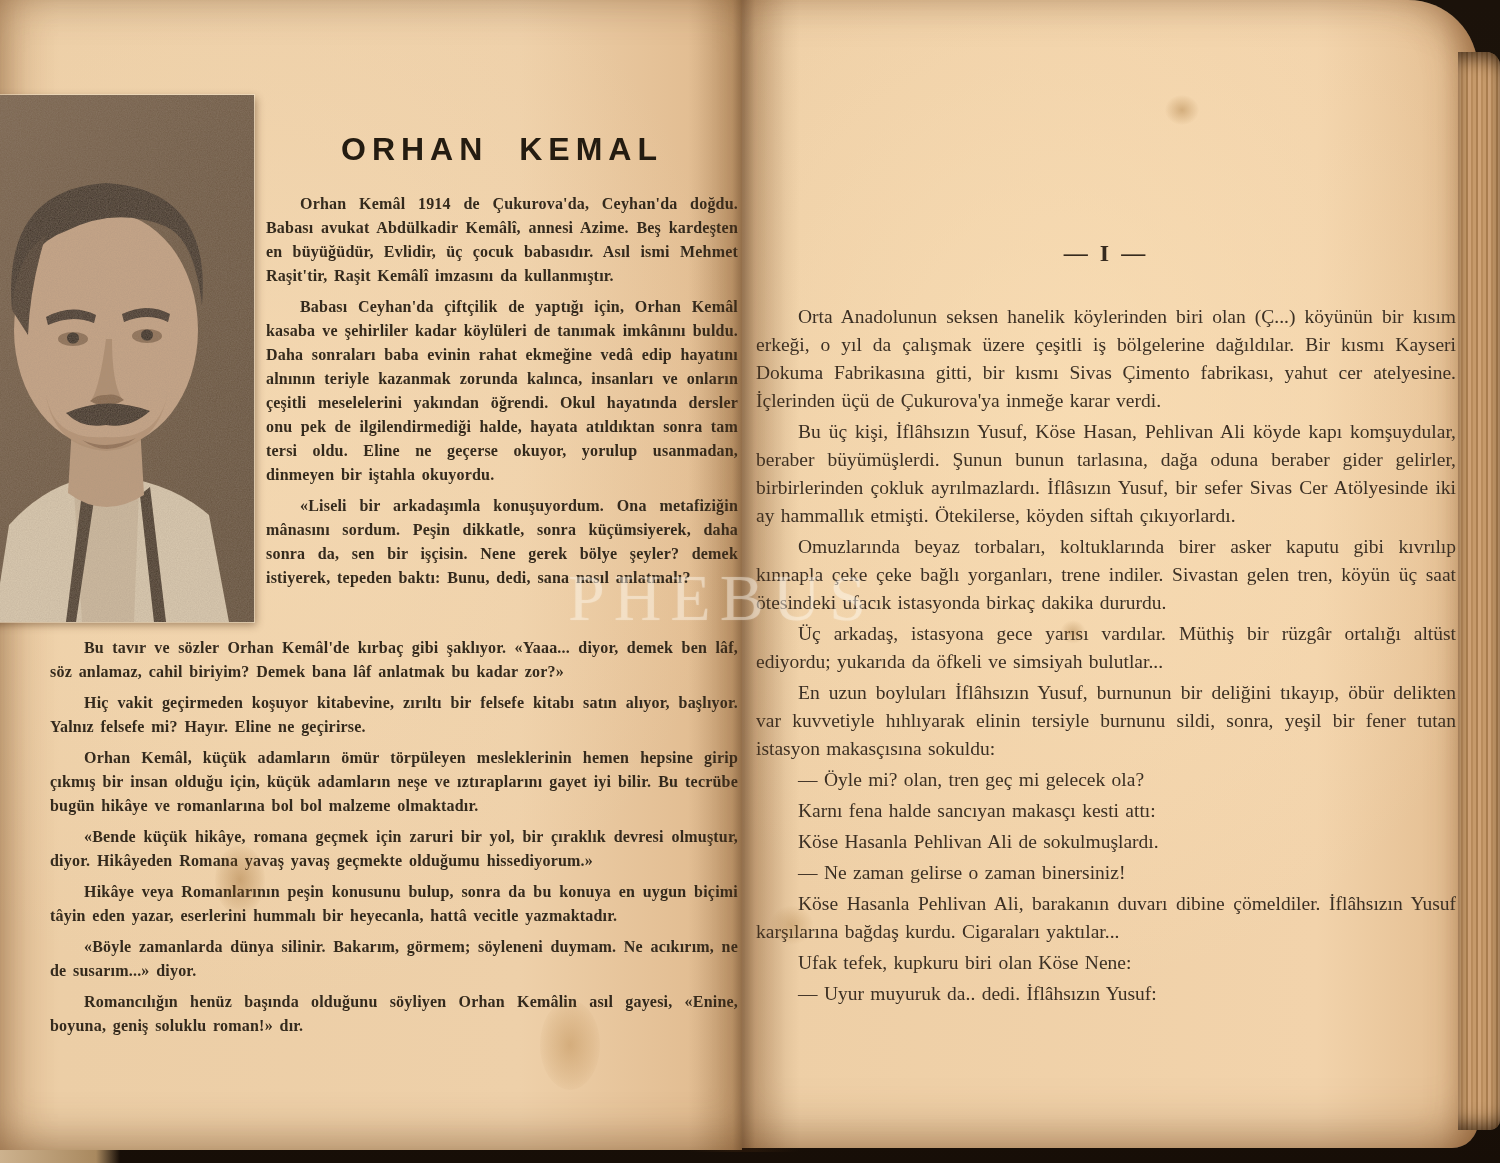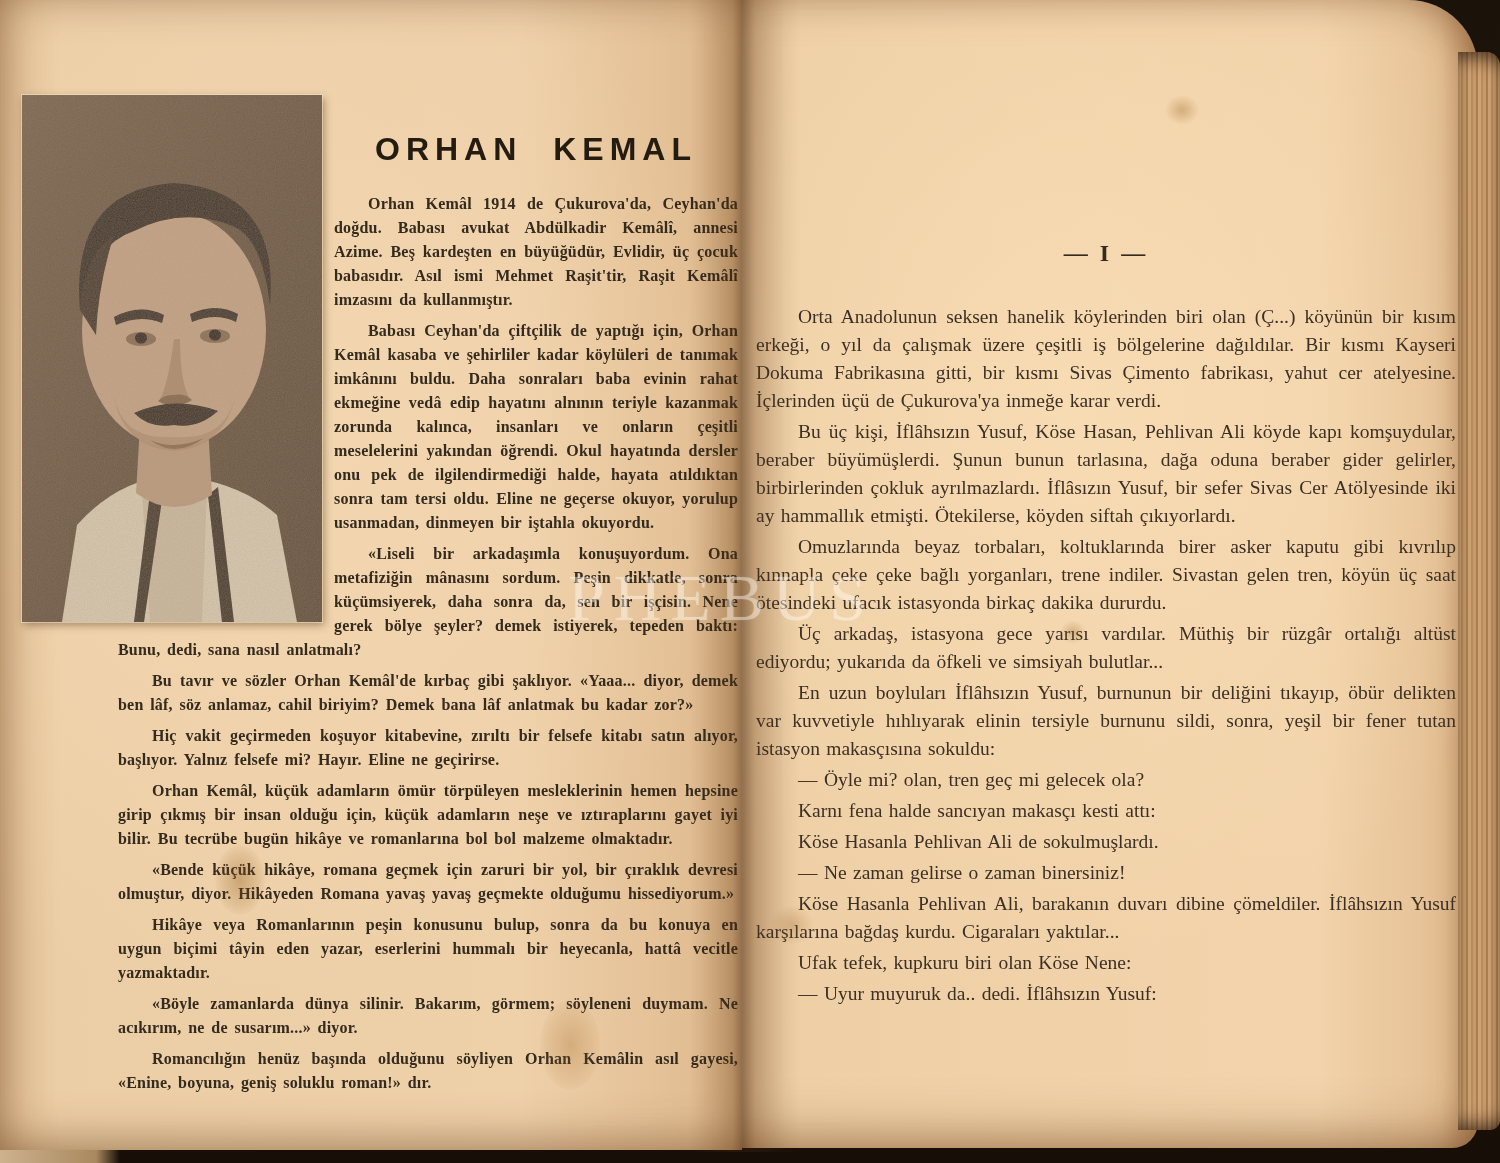--- a/index.html
+++ b/index.html
@@ -65,21 +65,21 @@
   
   .watermark{
     position:absolute;left:568px;top:560px;z-index:9;pointer-events:none;
     font-family:"Liberation Serif",serif;font-size:66px;font-weight:400;
     letter-spacing:9px;color:rgba(255,250,240,.38);
     text-shadow:0 0 2px rgba(255,255,255,.15);
   }
   
   .left-content{
     position:absolute;left:0;top:0;width:742px;height:1150px;z-index:3;
-    box-sizing:border-box;padding:95px 4px 0 118px;color:#31271b;
+    box-sizing:border-box;padding:95px 4px 0 50px;color:#31271b;
   }
   .photo-frame{
     float:left;width:300px;height:527px;margin:0 12px 14px -96px;
     background:#6e5946;box-shadow:2px 3px 8px rgba(70,40,15,.45);
     outline:1px solid rgba(250,235,210,.5);
   }
   .photo-frame svg{display:block;width:100%;height:100%;}
   .page-title{
     font-family:"Liberation Sans",sans-serif;font-weight:700;
     font-size:32px;letter-spacing:6px;word-spacing:16px;color:#241c11;

